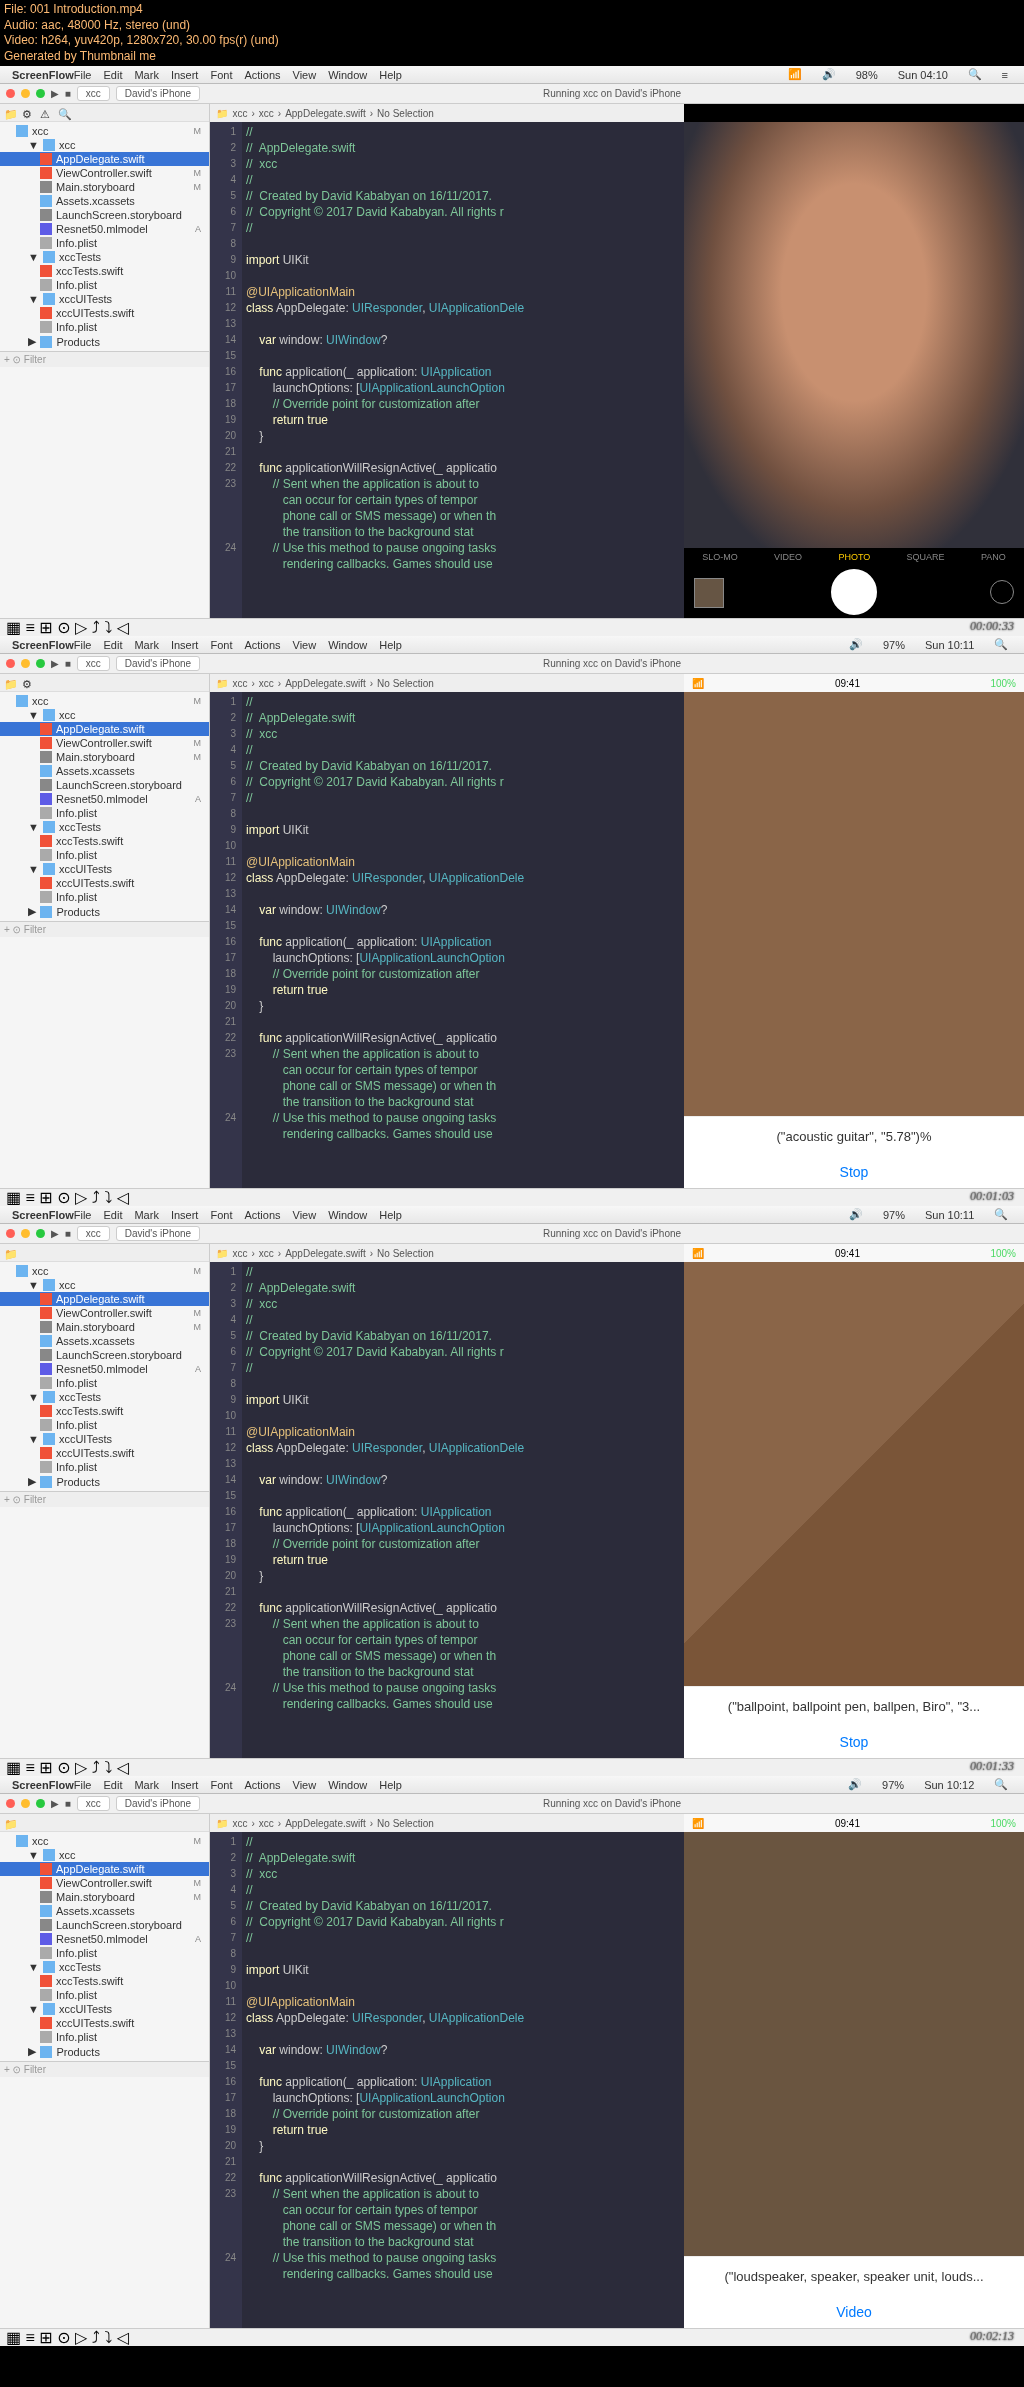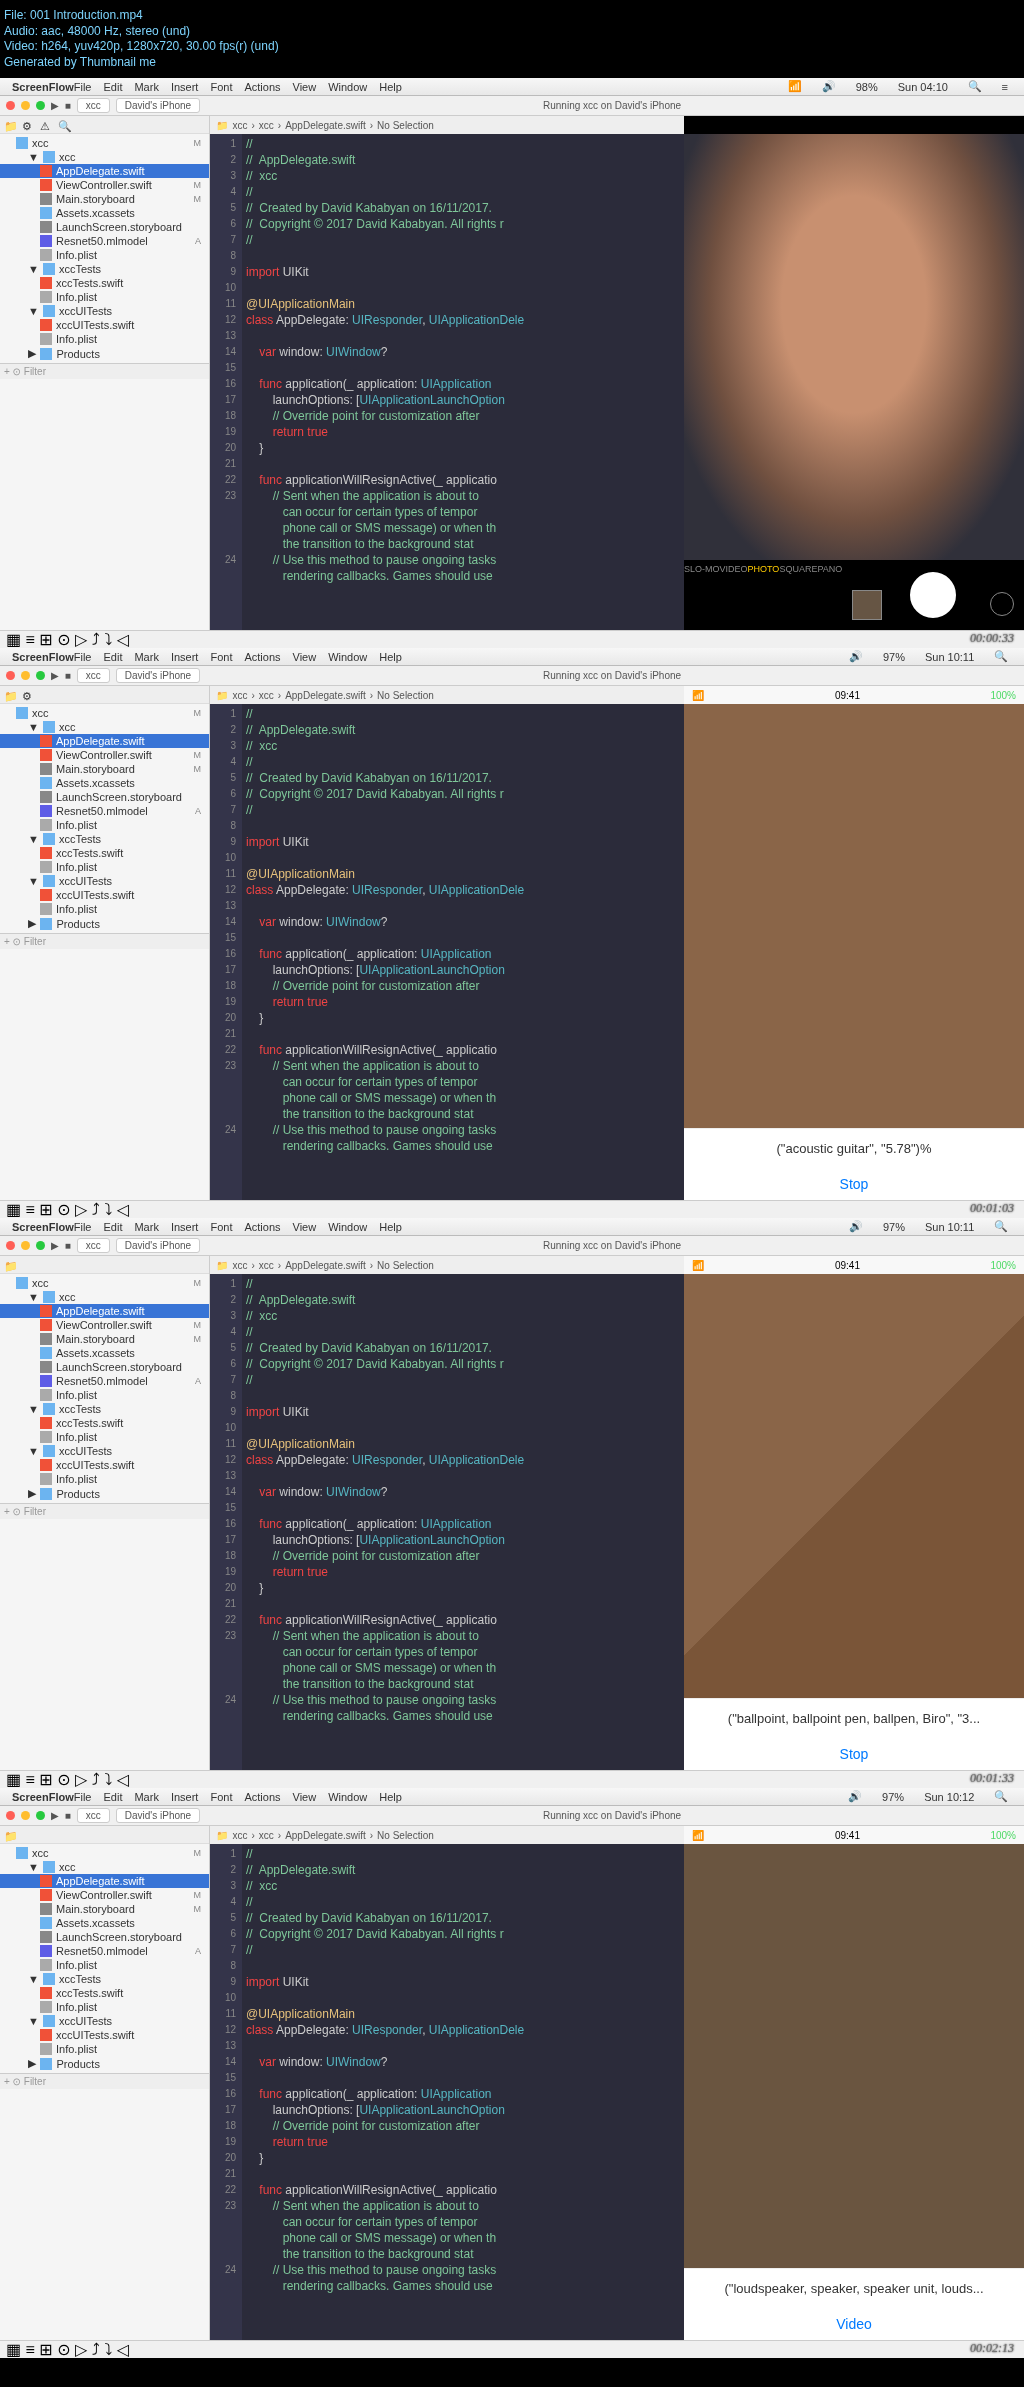--- a/index.html
+++ b/index.html
@@ -1,17 +1,17 @@
 <!DOCTYPE html>
 <html><head>
 <meta charset="utf-8">
 <style>
 *{margin:0;padding:0;box-sizing:border-box;font-family:-apple-system,Helvetica,Arial,sans-serif}
 body{background:#000;width:1024px}
-.meta{color:#7dd3fc;font:12px monospace;padding:8px 4px;line-height:1.3}
+.meta{color:#fdba74;font:12px monospace;padding:2px 4px;line-height:1.3}
 .frame{display:flex;flex-direction:column;height:570px;position:relative}
 .menubar{height:18px;background:linear-gradient(#f7f7f7,#e8e8e8);display:flex;align-items:center;padding:0 4px;font-size:11px;color:#333;border-bottom:1px solid #bbb}
 .menubar .apple{margin-right:8px}
 .menubar span{margin-right:12px}
 .menubar .right{margin-left:auto;display:flex;gap:8px;align-items:center}
 .toolbar{height:20px;background:#f0f0f0;display:flex;align-items:center;padding:0 6px;font-size:10px;color:#555;border-bottom:1px solid #ccc;gap:6px}
 .toolbar .btn{width:9px;height:9px;border-radius:50%}
 .toolbar .r{background:#ff5f56}.toolbar .y{background:#ffbd2e}.toolbar .g{background:#27c93f}
 .toolbar .tab{background:#fff;border:1px solid #ccc;padding:1px 8px;border-radius:3px}
 .main{flex:1;display:flex;overflow:hidden}
@@ -27,28 +27,28 @@
 .swift{background:#f05138}
 .sb{background:#888}
 .ml{background:#5e5ce6}
 .pl{background:#aaa}
 .status{margin-left:auto;font-size:9px;color:#888;padding-right:4px}
 .editor{flex:1;display:flex;flex-direction:column;background:#2b2b3a}
 .crumb{height:18px;background:#eee;font-size:10px;color:#555;display:flex;align-items:center;padding:0 6px;gap:4px}
 .code{flex:1;display:flex;font:12px Menlo,monospace;overflow:hidden}
 .gutter{width:32px;background:#34344a;color:#888;text-align:right;padding:2px 6px 0 0;line-height:16px;font-size:10px}
 .src{flex:1;padding:2px 4px;line-height:16px;white-space:pre;color:#ccc}
-.c{color:#7ec699}.k{color:#ef4444}.t{color:#56b6c2}.a{color:#e5c07b}
+.c{color:#7ec699}.k{color:#fef9c3}.t{color:#56b6c2}.a{color:#e5c07b}
 .bottombar{height:18px;background:#f0f0f0;border-top:1px solid #ccc;display:flex;align-items:center;padding:0 6px;gap:8px}
 .phone{width:340px;background:#000;display:flex;flex-direction:column;position:relative}
 .phonebar{height:18px;display:flex;align-items:center;justify-content:space-between;padding:0 8px;font-size:10px;color:#fff}
 .phonebar.light{background:#f8f8f8;color:#000}
 .camimg{position:absolute;inset:18px 0 70px 0;background:#504030}
 .face{background:radial-gradient(ellipse at 50% 40%,#c89070 30%,#705040 60%,#30303a 80%)}
-.cambottom{position:absolute;bottom:0;left:0;right:0;height:70px;background:#000;display:flex;}
+.cambottom{position:absolute;bottom:0;left:0;right:0;height:70px;background:#000;display:flex;flex-direction:column}
 .modes{display:flex;justify-content:space-around;font-size:9px;color:#888;padding:4px 0}
 .modes .active{color:#ffcc00}
 .shutter{display:flex;justify-content:center;align-items:center;flex:1;position:relative}
 .shutter .ring{width:46px;height:46px;border:3px solid #fff;border-radius:50%;background:#fff}
 .thumb{position:absolute;left:10px;bottom:10px;width:30px;height:30px;background:#654;border:1px solid #888}
 .swap{position:absolute;right:10px;bottom:14px;width:24px;height:24px;border:1px solid #888;border-radius:50%}
 .camtop{position:absolute;top:18px;left:0;right:0;height:20px;display:flex;justify-content:space-between;padding:0 8px;font-size:10px;color:#fff}
 .mlapp{flex:1;background:#fff;display:flex;flex-direction:column}
 .mlimg{flex:1;background:#8a6548}
 .mlimg.pen{background:linear-gradient(135deg,#8a6548 50%,#7a5538 50%)}

